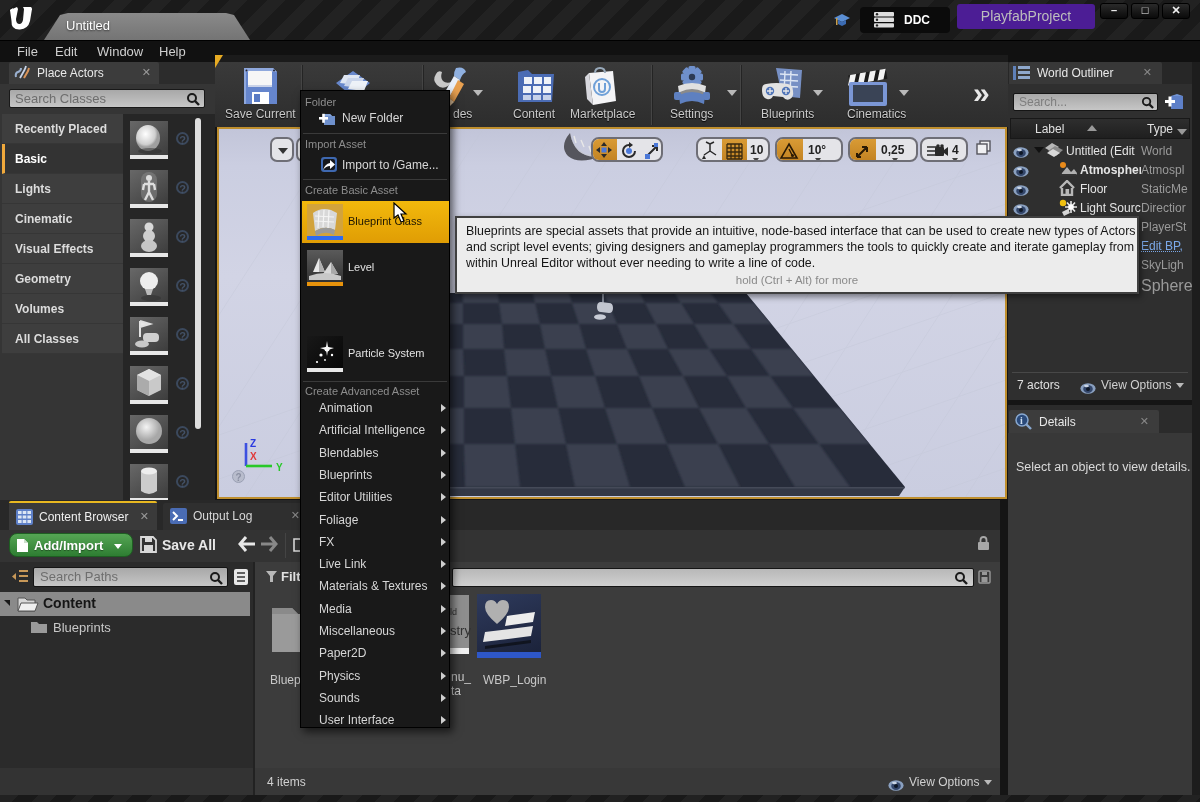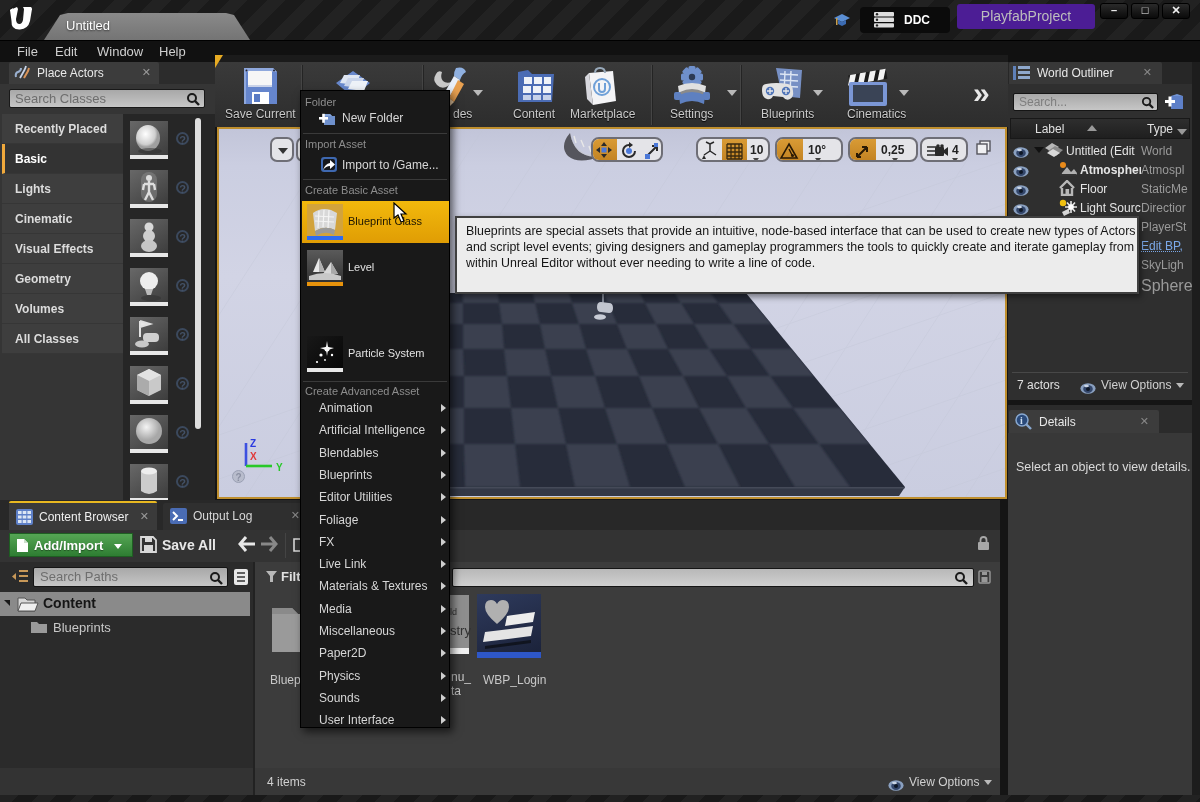--- a/index.html
+++ b/index.html
@@ -639,21 +639,21 @@
     <div style="position:absolute;left:163px;top:3px;width:145px;height:27px;background:#2f2f2f;border-radius:2px 2px 0 0">
       <svg style="position:absolute;left:7px;top:5px" width="17" height="16" viewBox="0 0 17 16">
         <rect x="0" y="0" width="17" height="16" rx="2" fill="#4a6cb4"></rect>
         <path d="M3 4 L7 8 L3 12" stroke="#fff" stroke-width="2" fill="none"></path>
         <path d="M8 12 L13 12" stroke="#fff" stroke-width="2"></path>
       </svg>
       <span style="position:absolute;left:30px;top:6px;font-size:12px;color:#d8d8d8">Output Log</span>
       <span style="position:absolute;right:8px;top:6px;font-size:11px;color:#888">✕</span>
     </div>
     <div style="position:absolute;left:0;top:30px;width:1000px;height:32px;background:#333"></div>
-    <div style="position:absolute;left:9px;top:33px;width:124px;height:24px;background:linear-gradient(#55a554,#2e7d32);border:1px solid #1e5e22;border-radius:0">
+    <div style="position:absolute;left:9px;top:33px;width:124px;height:24px;background:linear-gradient(#55a554,#2e7d32);border:1px solid #1e5e22;border-radius:8px">
       <svg style="position:absolute;left:6px;top:4px" width="13" height="15" viewBox="0 0 13 15">
         <path d="M1 1 L8 1 L12 5 L12 14 L1 14Z" fill="#fff"></path>
         <path d="M8 1 L8 5 L12 5" fill="#cde0cd"></path>
       </svg>
       <span style="position:absolute;left:24px;top:4px;font-size:13px;font-weight:bold;color:#fff;text-shadow:0 1px 1px rgba(0,0,0,.4)">Add/Import</span>
       <div class="dda" style="left:104px;top:10px;border-top-color:#fff;border-left-width:4px;border-right-width:4px;border-top-width:5px"></div>
     </div>
     <svg style="position:absolute;left:140px;top:36px" width="17" height="17" viewBox="0 0 17 17">
       <path d="M1 1 L13 1 L16 4 L16 16 L1 16Z" fill="none" stroke="#d8d8d8" stroke-width="1.8"></path>
       <rect x="4" y="9" width="9" height="6" fill="#d8d8d8"></rect>
@@ -749,20 +749,21 @@
         <ellipse cx="8" cy="6" rx="4.8" ry="4" fill="#33466a"></ellipse>
         <circle cx="8" cy="6" r="2" fill="#0e1726"></circle>
         <ellipse cx="6.5" cy="3" rx="2.4" ry="1.3" fill="#d8e2f0" opacity="0.9"></ellipse>
       </svg></div>
     <span style="position:absolute;left:909px;top:275px;font-size:12px;color:#d0d0d0">View Options</span>
     <div class="dda" style="left:984px;top:280px;border-left-width:4px;border-right-width:4px;border-top-width:5px"></div>
   </div>
 <style>.vpgrp{position:absolute;background:#e4e4e8;border:2px solid #6e6e76;border-radius:8px;}</style>
 <div class="abs" id="tooltip">
     <div class="body">Blueprints are special assets that provide an intuitive, node-based interface that can be used to create new types of Actors<br>and script level events; giving designers and gameplay programmers the tools to quickly create and iterate gameplay from<br>within Unreal Editor without ever needing to write a line of code.</div>
+    <div class="hold">hold (Ctrl + Alt) for more</div>
   </div>
 <div class="abs" id="ctxmenu">
     <div class="mlabel" style="top:5px">Folder</div>
     <svg style="position:absolute;left:18px;top:20px" width="17" height="15" viewBox="0 0 17 15">
       <path d="M5 3 L11 3 L13 5 L16 5 L16 14 L5 14Z" fill="#6e90cc"></path>
       <path d="M5 3 L11 3 L13 5 L5 5Z" fill="#87a6da"></path>
       <rect x="0" y="6" width="9" height="2.6" fill="#fff"></rect>
       <rect x="3.2" y="2.8" width="2.6" height="9" fill="#fff"></rect>
     </svg>
     <div class="mitem" style="left:41px;top:20px">New Folder</div>

